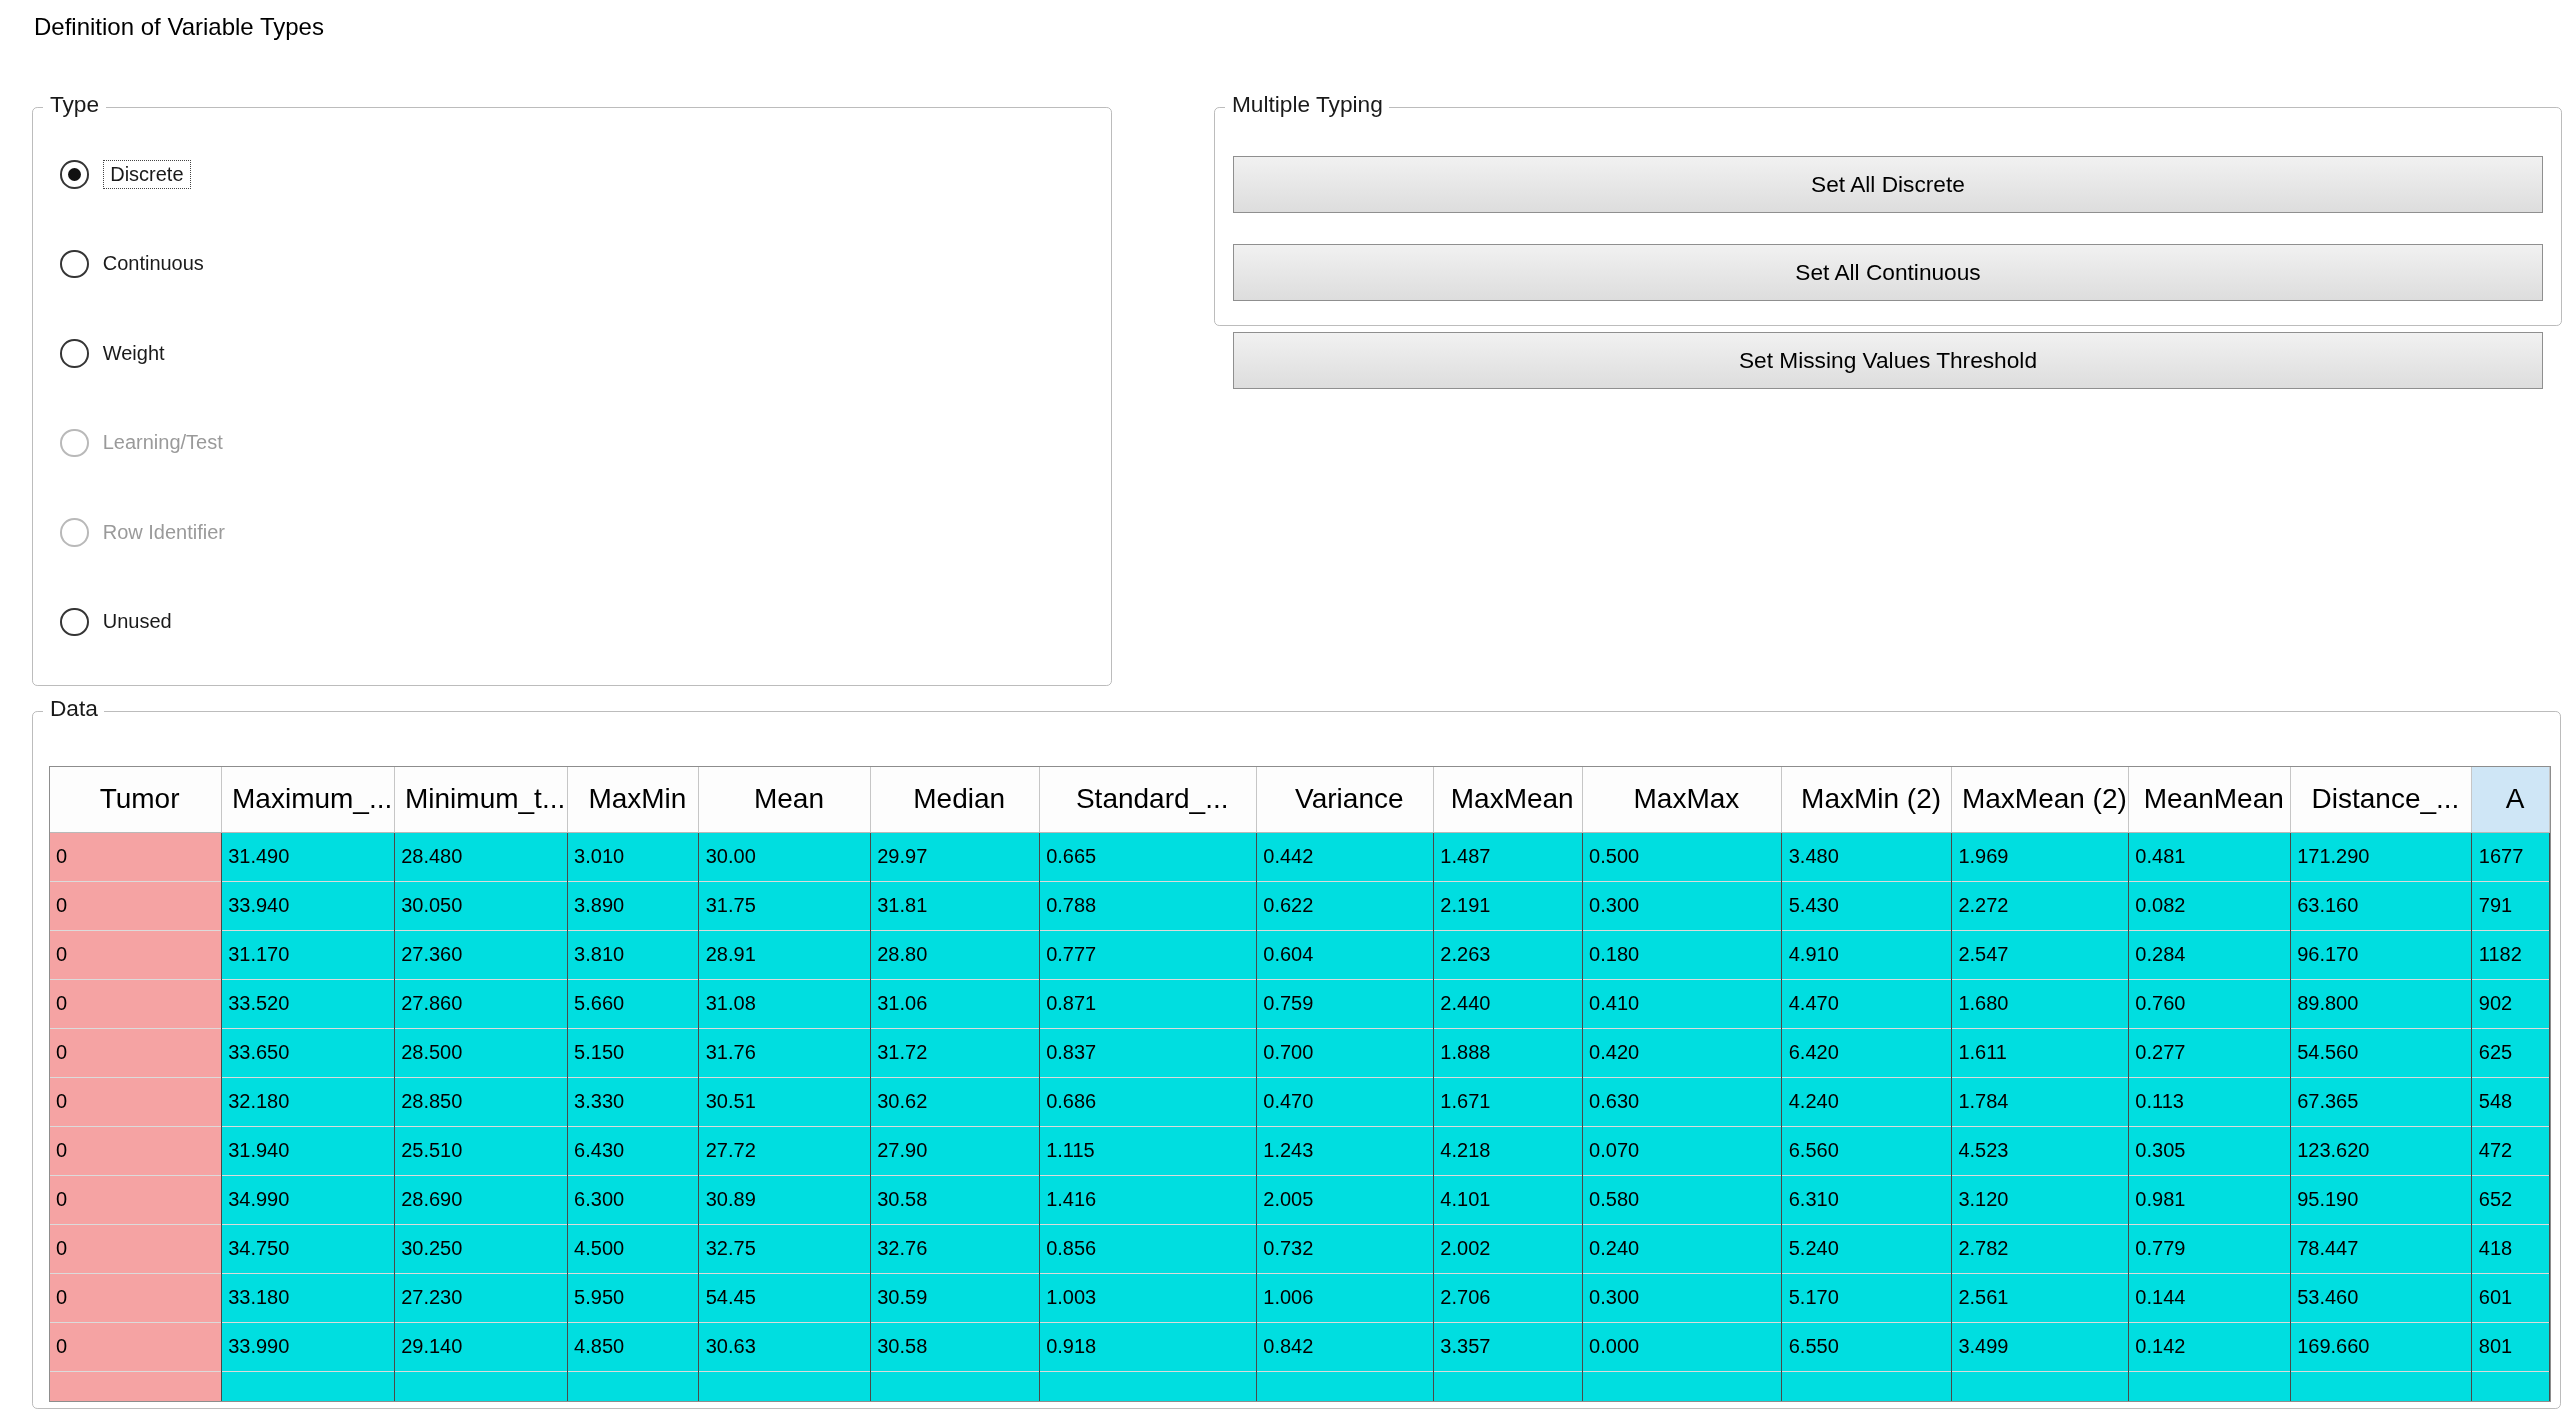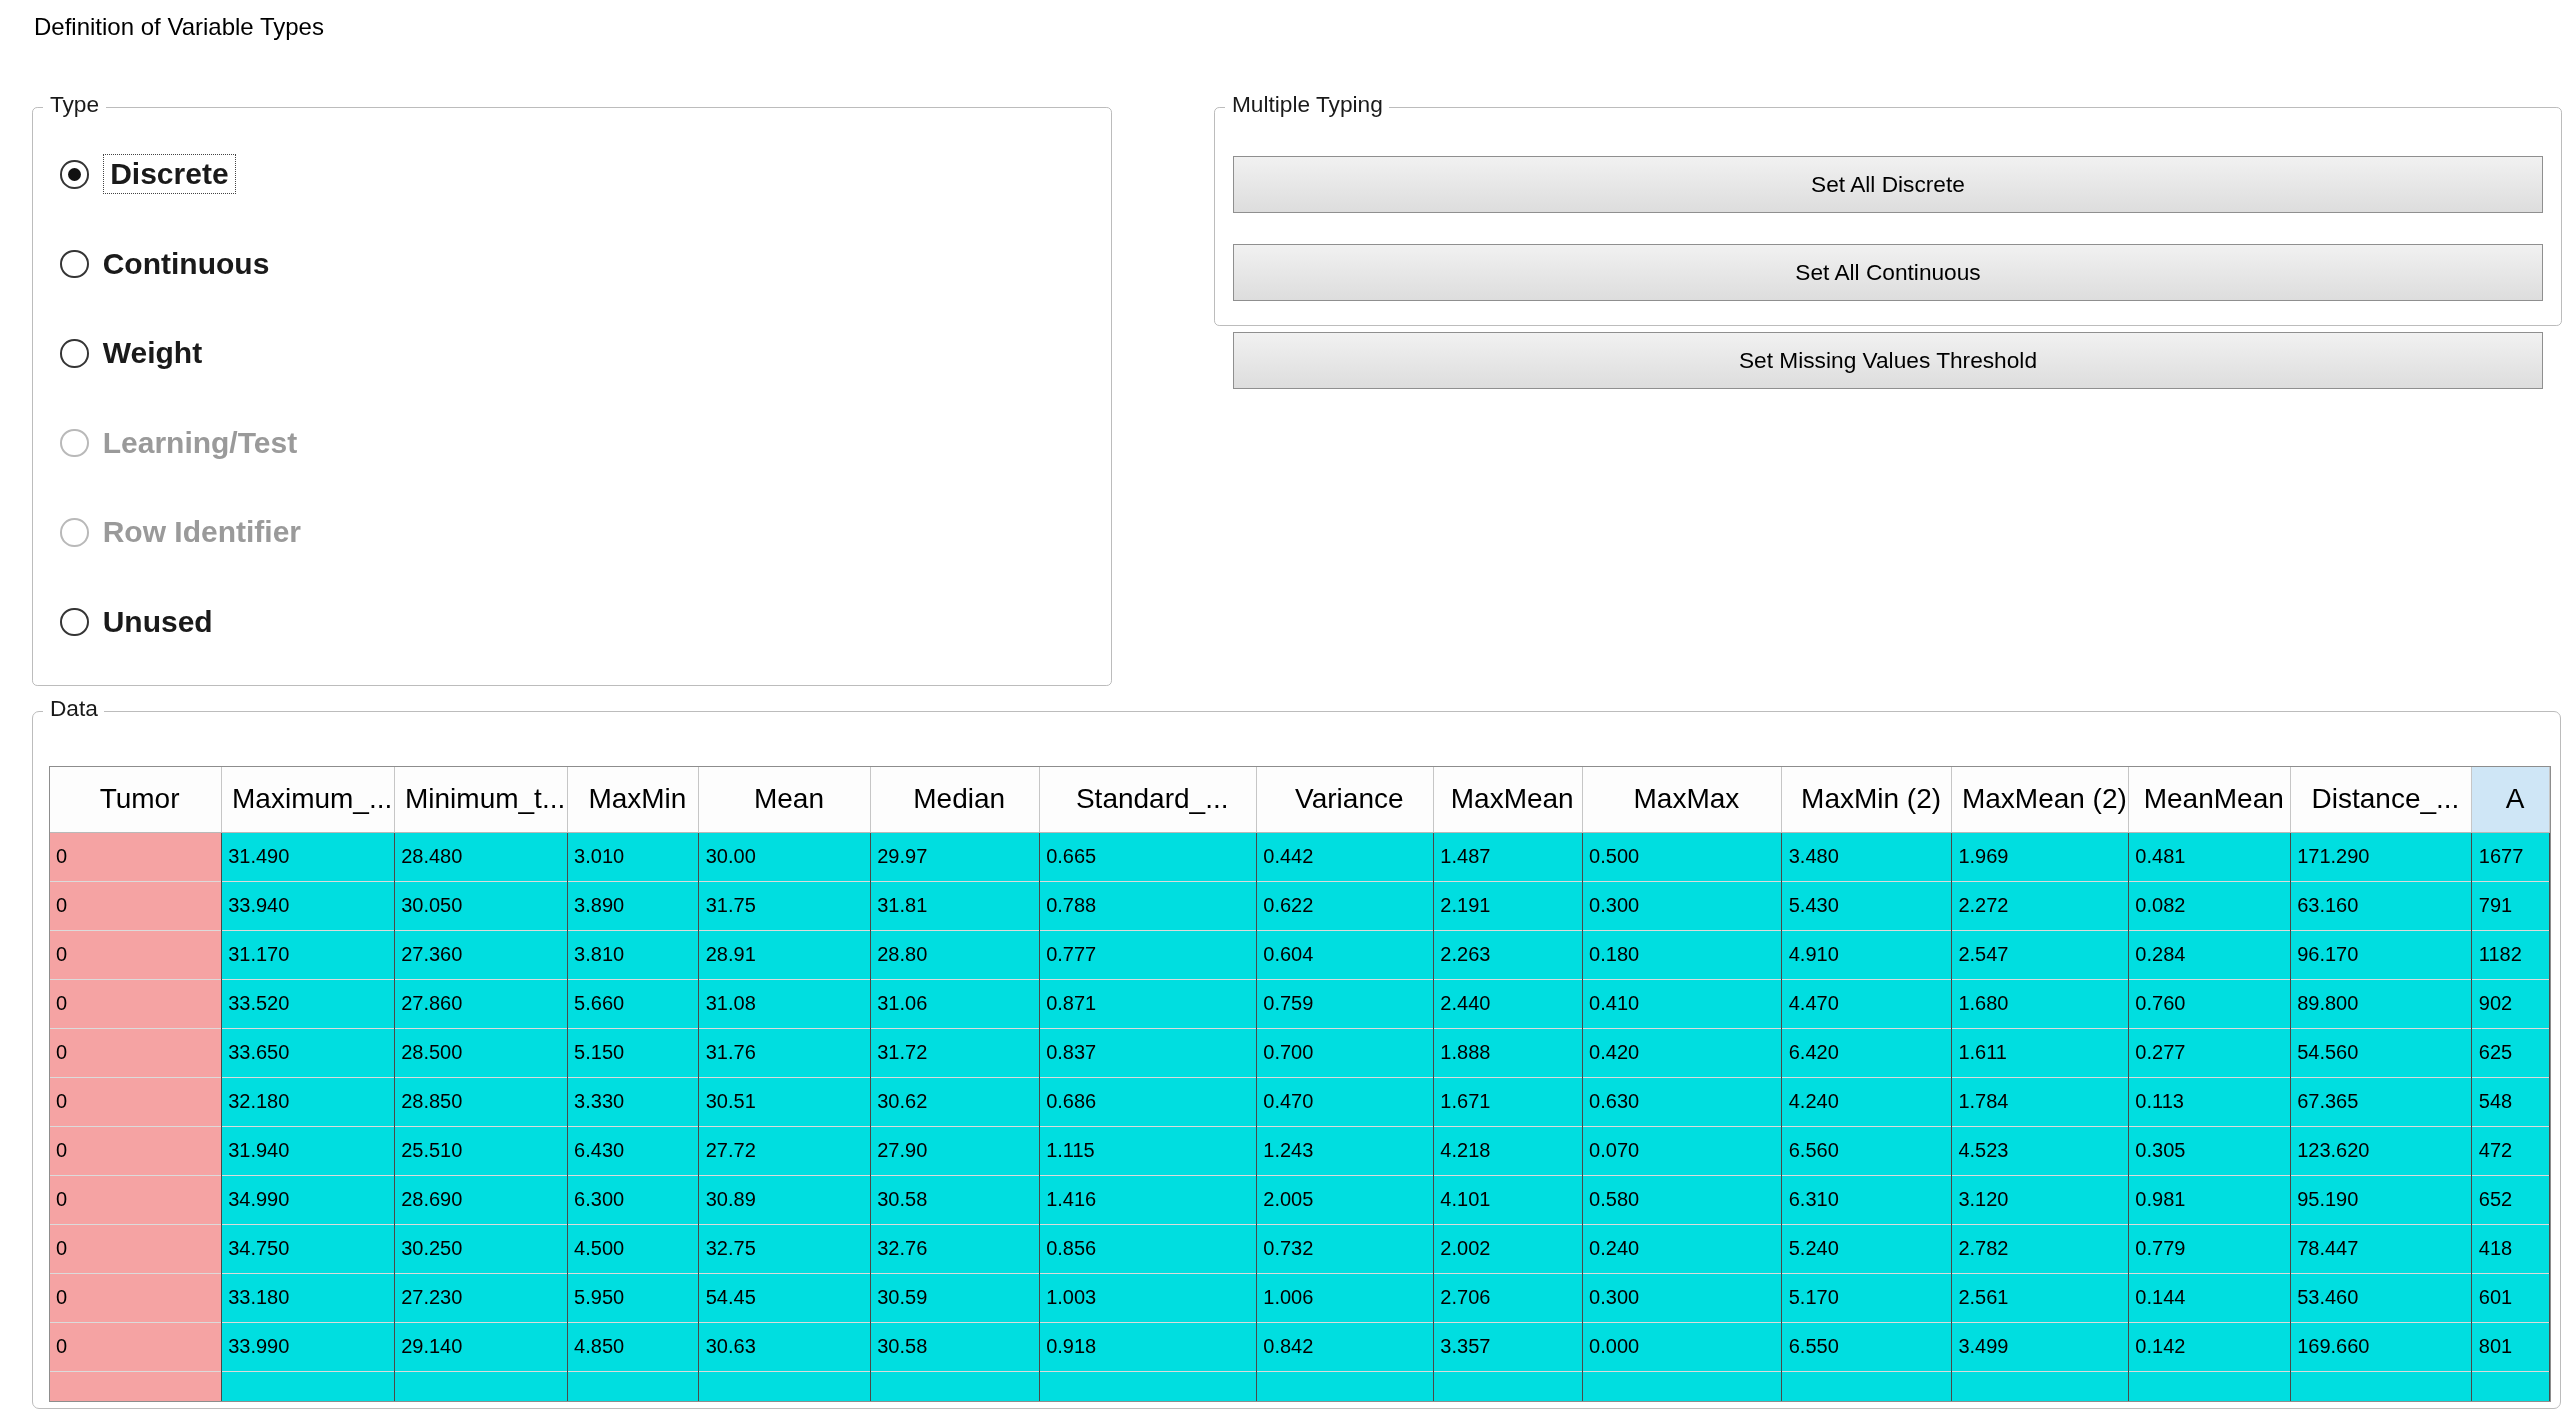--- a/index.html
+++ b/index.html
@@ -22,36 +22,36 @@
   
   #type-group { left:32px; top:107px; width:1080px; height:579px; }
   .radio-list { display:flex; flex-direction:column; gap:61px; padding:52px 0 0 27px; }
   .radio-row { display:flex; align-items:center; gap:14.2px; height:28.5px; }
   .radio-circle {
     width:28.5px; height:28.5px; border-radius:50%; background:#fff;
     border:2.6px solid #353535; display:inline-flex; align-items:center; justify-content:center;
     flex:0 0 auto;
   }
   .radio-dot { width:13px; height:13px; border-radius:50%; background:#111; }
-  .radio-label { font-size:30px; color:#1a1a1a;font-weight:bold; }
+  .radio-label { font-size:20px; color:#1a1a1a; }
   .radio-label.focused { border:1.9px dotted #444; padding:1.9px 6.5px; }
   .radio-row.disabled .radio-label { color:#9a9a9a; }
   .radio-row.disabled .radio-circle { border-color:#b9b9b9; }
   
   #multi-group { left:1214px; top:107px; width:1348px; height:219px; }
   .button-stack { display:flex; flex-direction:column; gap:31px; padding:48px 18px 0 18px; }
   .mt-button {
     height:57px; width:100%;
     background:linear-gradient(#f1f1f1,#dddddd);
     border:1.9px solid #8f8f8f;
     font-family:"Liberation Sans", sans-serif;
     font-size:22.7px; color:#000; cursor:pointer;
   }
   
-  #data-group { left:32px; top:711px; width:2529px; height:698px;border-radius:7px; }
+  #data-group { left:32px; top:711px; width:2529px; height:698px; }
   .table-clip {
     position:absolute; left:15.5px; right:9px; top:54px; bottom:6.5px;
     overflow:hidden; border:1.9px solid #8d8d8d; background:#fff;
   }
   table.data-table { border-collapse:collapse; table-layout:fixed; }
   .data-table th {
     height:65px; background:#fdfdfd; font-weight:normal;
     font-size:28px; text-align:center; padding-left:9px;
     border-right:1.3px solid #c6c6c6; border-bottom:1.3px solid #b9b9b9;
     white-space:nowrap; overflow:hidden;

